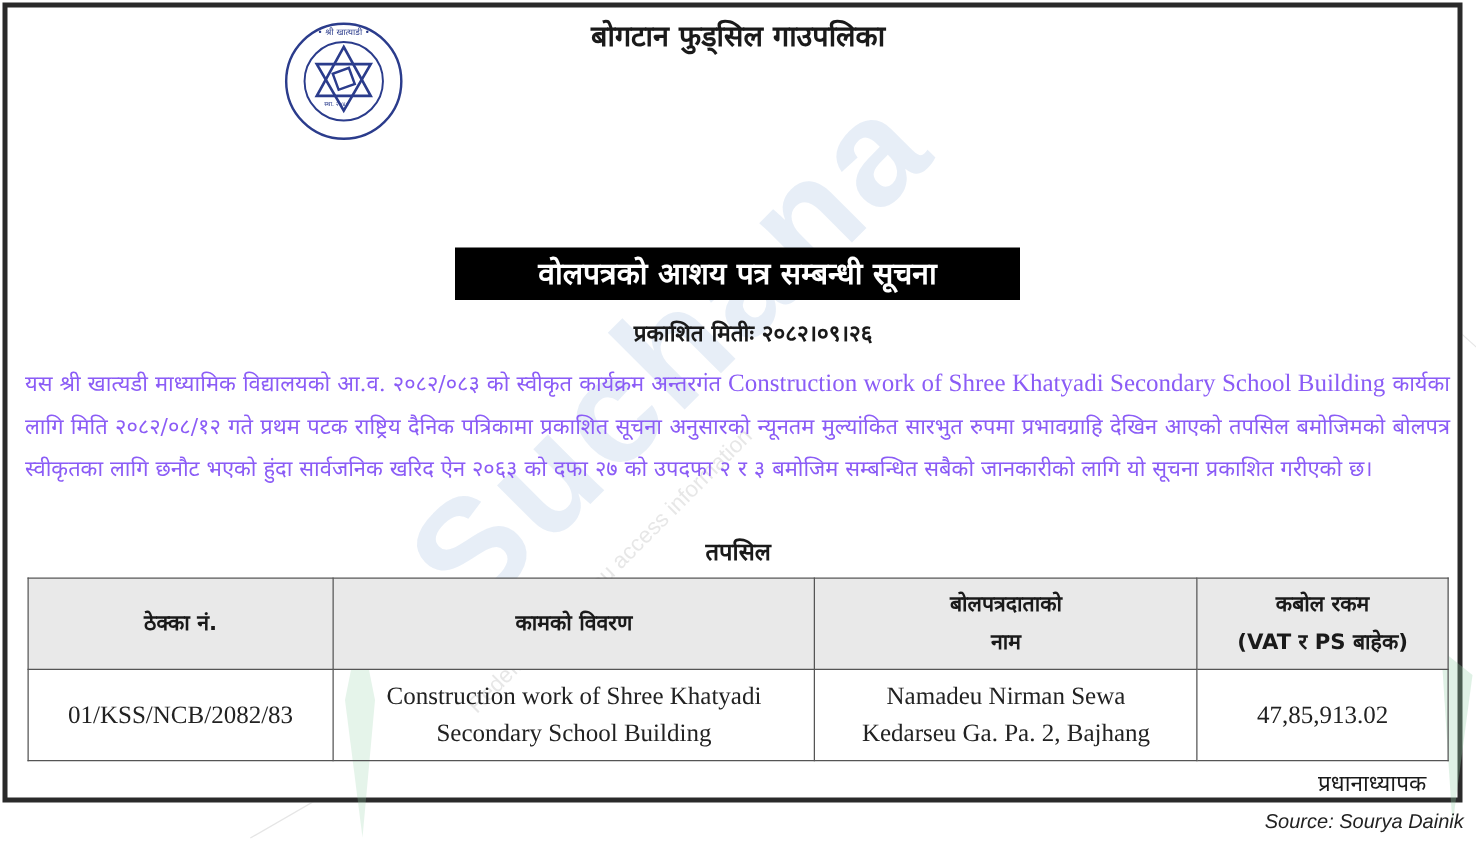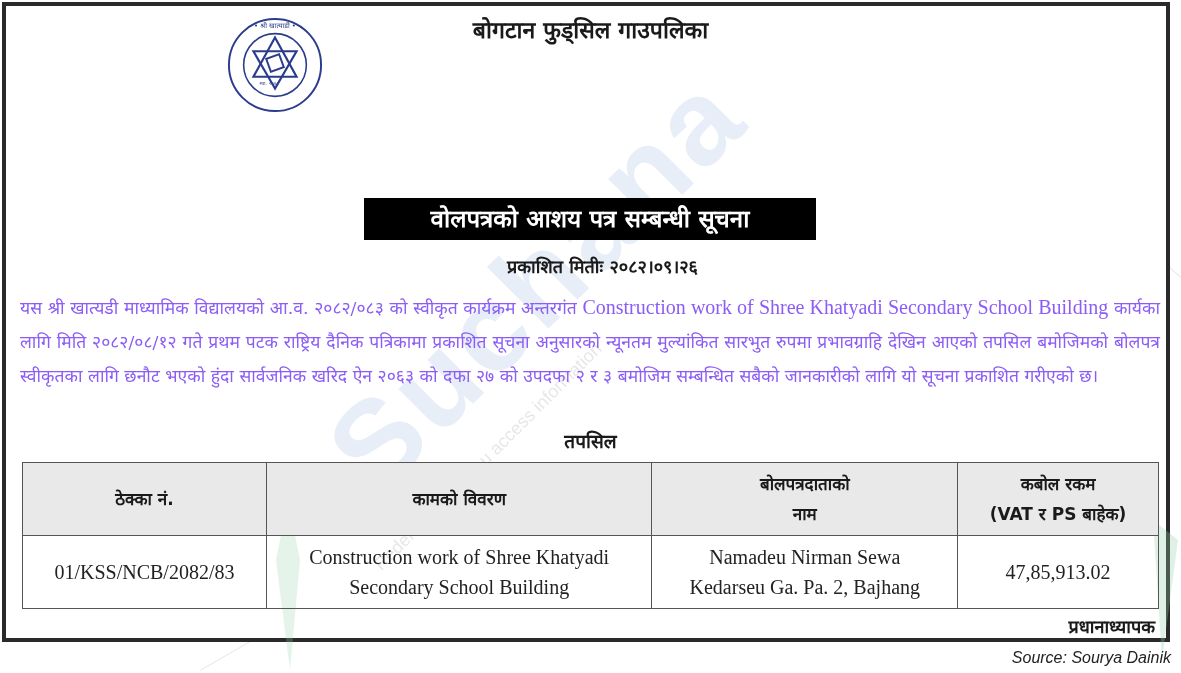--- a/index.html
+++ b/index.html
@@ -125,22 +125,22 @@
     }
     table.award td {
       font-family: "Liberation Serif", serif;
       font-size: 20px;
       line-height: 30px;
       height: 70px;
       color: #222;
     }
     .signature {
       position: absolute;
-      right: 26px; top: 614px;
-      font-size: 18px; font-weight: bold;
+      right: 40px; top: 614px;
+      font-size: 18px; font-weight: normal;
     }
     .source {
       position: absolute;
       right: 10px; top: 649px;
       font-family: "Liberation Sans", sans-serif;
       font-style: italic;
       font-size: 16px;
       color: #222;
     }
   </style>

